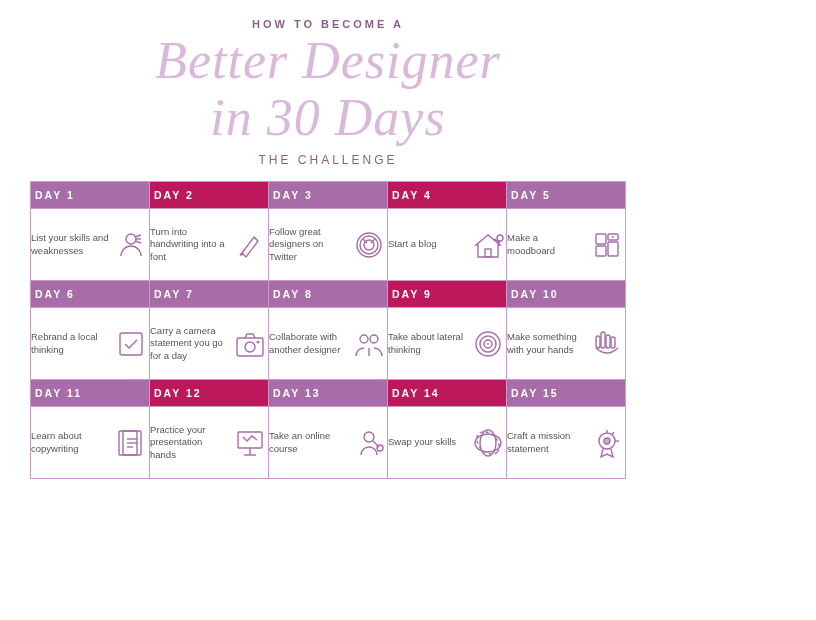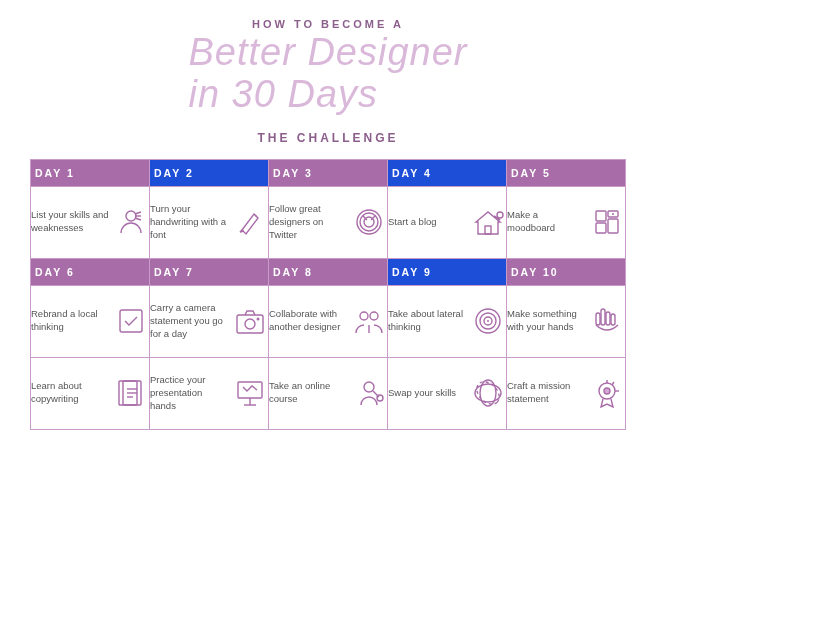--- a/index.html
+++ b/index.html
@@ -24,36 +24,37 @@
     .subtitle {
       font-size: 11px;
       font-weight: 800;
       letter-spacing: 3px;
       color: #8B5E8B;
       text-transform: uppercase;
       margin-bottom: 2px;
     }
 
     .title-script {
-      font-size: 38px;
+      font-size: 52px;
       font-weight: 400;
       color: #D9B8D9;
       line-height: 1.1;
-      font-family: Liberation Sans, sans-serif;
+      font-family: Liberation Serif, serif;
       font-style: italic;
+      text-align: center;
       letter-spacing: 1px;
     }
 
     .challenge-label {
       font-size: 12px;
-      font-weight: 700;
+      font-weight: 400;
       letter-spacing: 3px;
       color: #8B5E8B;
       text-transform: uppercase;
-      margin-top: 15px;
+      margin-top: 7px;
       margin-bottom: 14px;
     }
 
     .grid {
       width: 100%;
       border-collapse: collapse;
       border: 1.5px solid #C89BC8;
     }
 
     .grid td, .grid th {
@@ -66,21 +67,21 @@
       color: #fff;
       font-size: 10.5px;
       font-weight: 800;
       letter-spacing: 2px;
       text-transform: uppercase;
       text-align: left;
       padding: 7px 4px;
     }
 
     .day-header.light {
-      background: #1d4ed8;
+      background: #be185d;
     }
 
     .day-cell {
       background: #fff;
       padding: 8px 8px 8px 8px;
       vertical-align: top;
       width: 20%;
       height: 72px;
     }
 
@@ -163,21 +164,21 @@
               <line x1="20" y1="8" x2="26" y2="6"></line>
               <line x1="20" y1="10" x2="26" y2="10"></line>
               <line x1="20" y1="12" x2="26" y2="14"></line>
             </svg>
           </div>
         </div>
       </td>
 
       <td class="day-cell">
         <div class="day-cell-inner">
-          <span class="day-text">Turn your handwriting with a font</span>
+          <span class="day-text">Turn into handwriting into a font</span>
           <div class="day-icon">
             <svg viewBox="0 0 32 32">
               <path d="M8 24 L20 8 L24 12 L12 28 Z"></path>
               <line x1="8" y1="24" x2="6" y2="26"></line>
               <line x1="6" y1="26" x2="10" y2="25"></line>
               <path d="M21 9 L23 11"></path>
             </svg>
           </div>
         </div>
       </td>
@@ -312,20 +313,37 @@
               <rect x="15" y="7" width="4" height="13" rx="2"></rect>
               <rect x="20" y="9" width="4" height="11" rx="2"></rect>
               <rect x="5" y="8" width="4" height="12" rx="2"></rect>
               <path d="M5 20 Q16 30 27 20"></path>
             </svg>
           </div>
         </div>
       </td>
     </tr>
 
+    <tr>
+      <td>
+            <div class="day-header dark">DAY 11</div>
+          </td>
+      <td>
+            <div class="day-header light">DAY 12</div>
+          </td>
+      <td>
+            <div class="day-header dark">DAY 13</div>
+          </td>
+      <td>
+            <div class="day-header light">DAY 14</div>
+          </td>
+      <td>
+            <div class="day-header dark">DAY 15</div>
+          </td>
+    </tr>
 
     <tr>
 
       <td class="day-cell">
         <div class="day-cell-inner">
           <span class="day-text">Learn about copywriting</span>
           <div class="day-icon">
             <svg viewBox="0 0 32 32">
               <rect x="4" y="4" width="18" height="24" rx="1"></rect>
               <rect x="8" y="4" width="18" height="24" rx="1"></rect>

